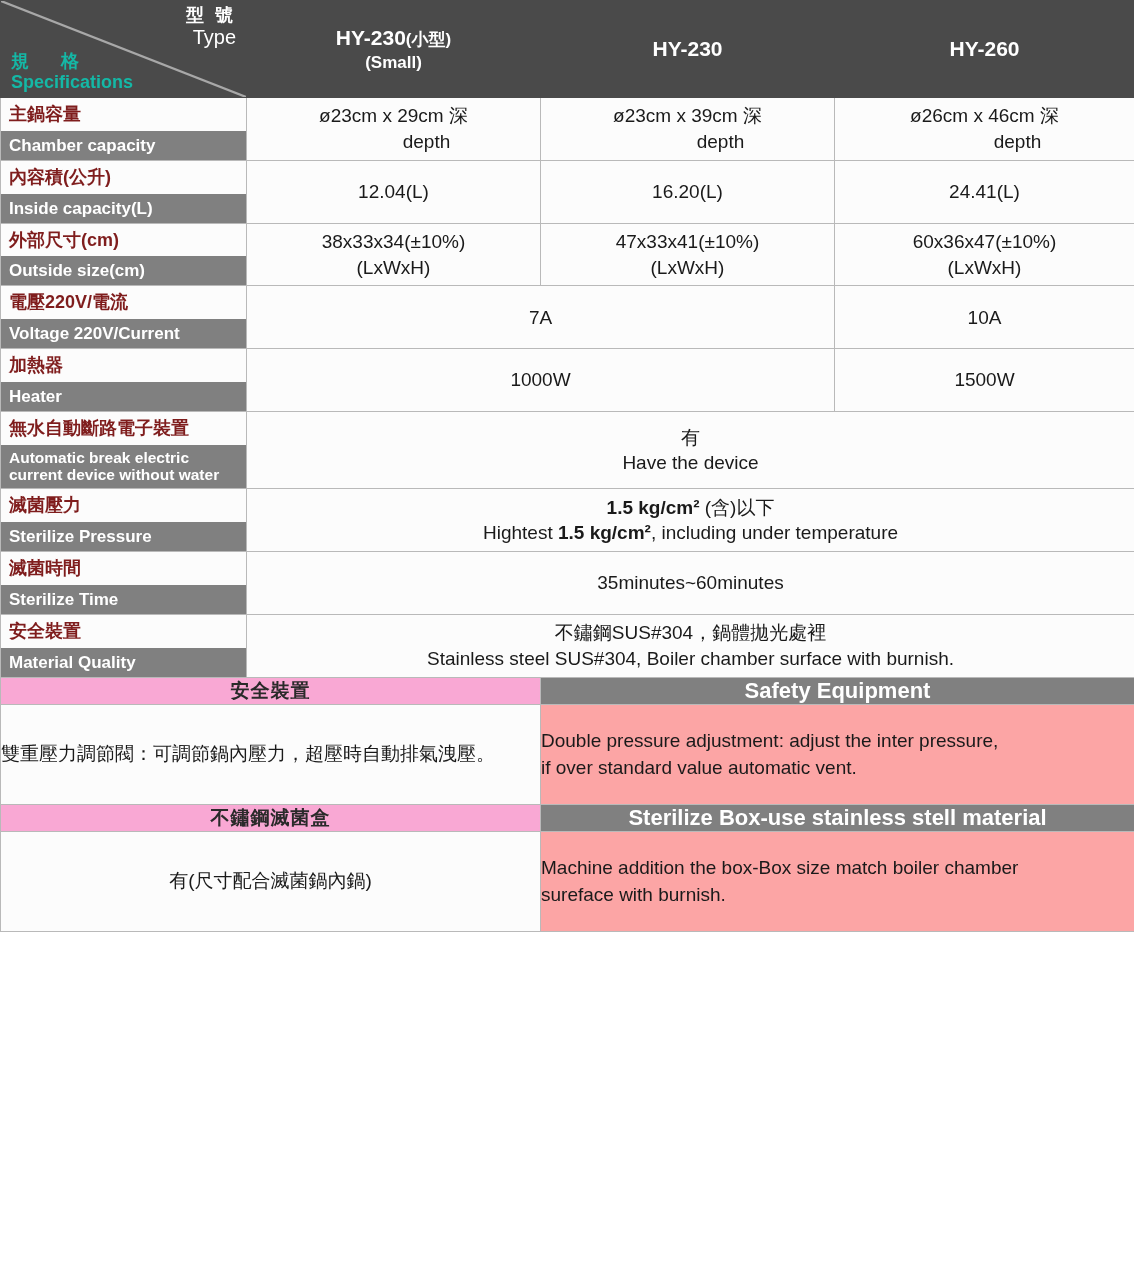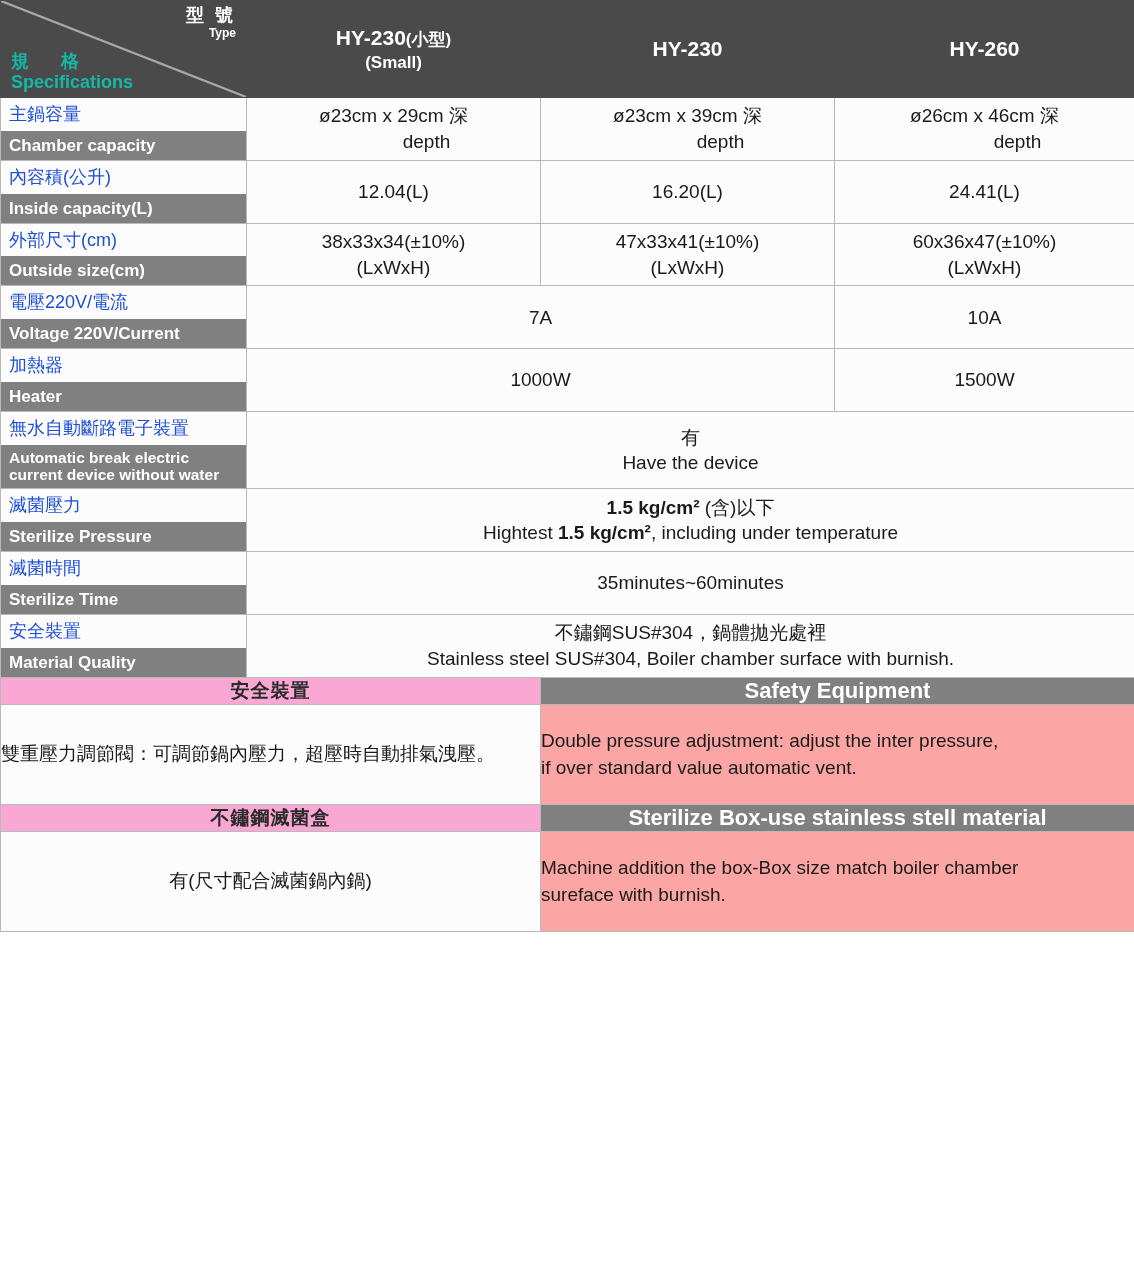--- a/index.html
+++ b/index.html
@@ -56,22 +56,22 @@
     line-height: 1.18;
     z-index: 2;
   }
   .hdr-corner .type-lbl .cn {
     font-size: 18px;
     font-weight: bold;
     letter-spacing: 3px;
     display: block;
   }
   .hdr-corner .type-lbl .en {
-    font-size: 12px;
-    font-weight: bold;
+    font-size: 20px;
+    font-weight: normal;
     display: block;
   }
   .hdr-corner .spec-lbl {
     position: absolute;
     left: 10px;
     bottom: 4px;
     text-align: left;
     color: #14b8a6;
     line-height: 1.18;
     z-index: 2;
@@ -109,22 +109,22 @@
     vertical-align: top;
   }
   .spec-label-inner {
     display: flex;
     flex-direction: column;
     justify-content: flex-start;
     height: 100%;
   }
   .lbl-cn {
     font-size: 18px;
-    font-weight: normal;
-    color: #1d4ed8;
+    font-weight: bold;
+    color: #7f1d1d;
     padding: 7px 0 6px 8px;
     line-height: 1.1;
     white-space: nowrap;
   }
   .lbl-en {
     background: #808080;
     color: #ffffff;
     font-size: 17px;
     font-weight: bold;
     padding: 5px 0 5px 8px;

